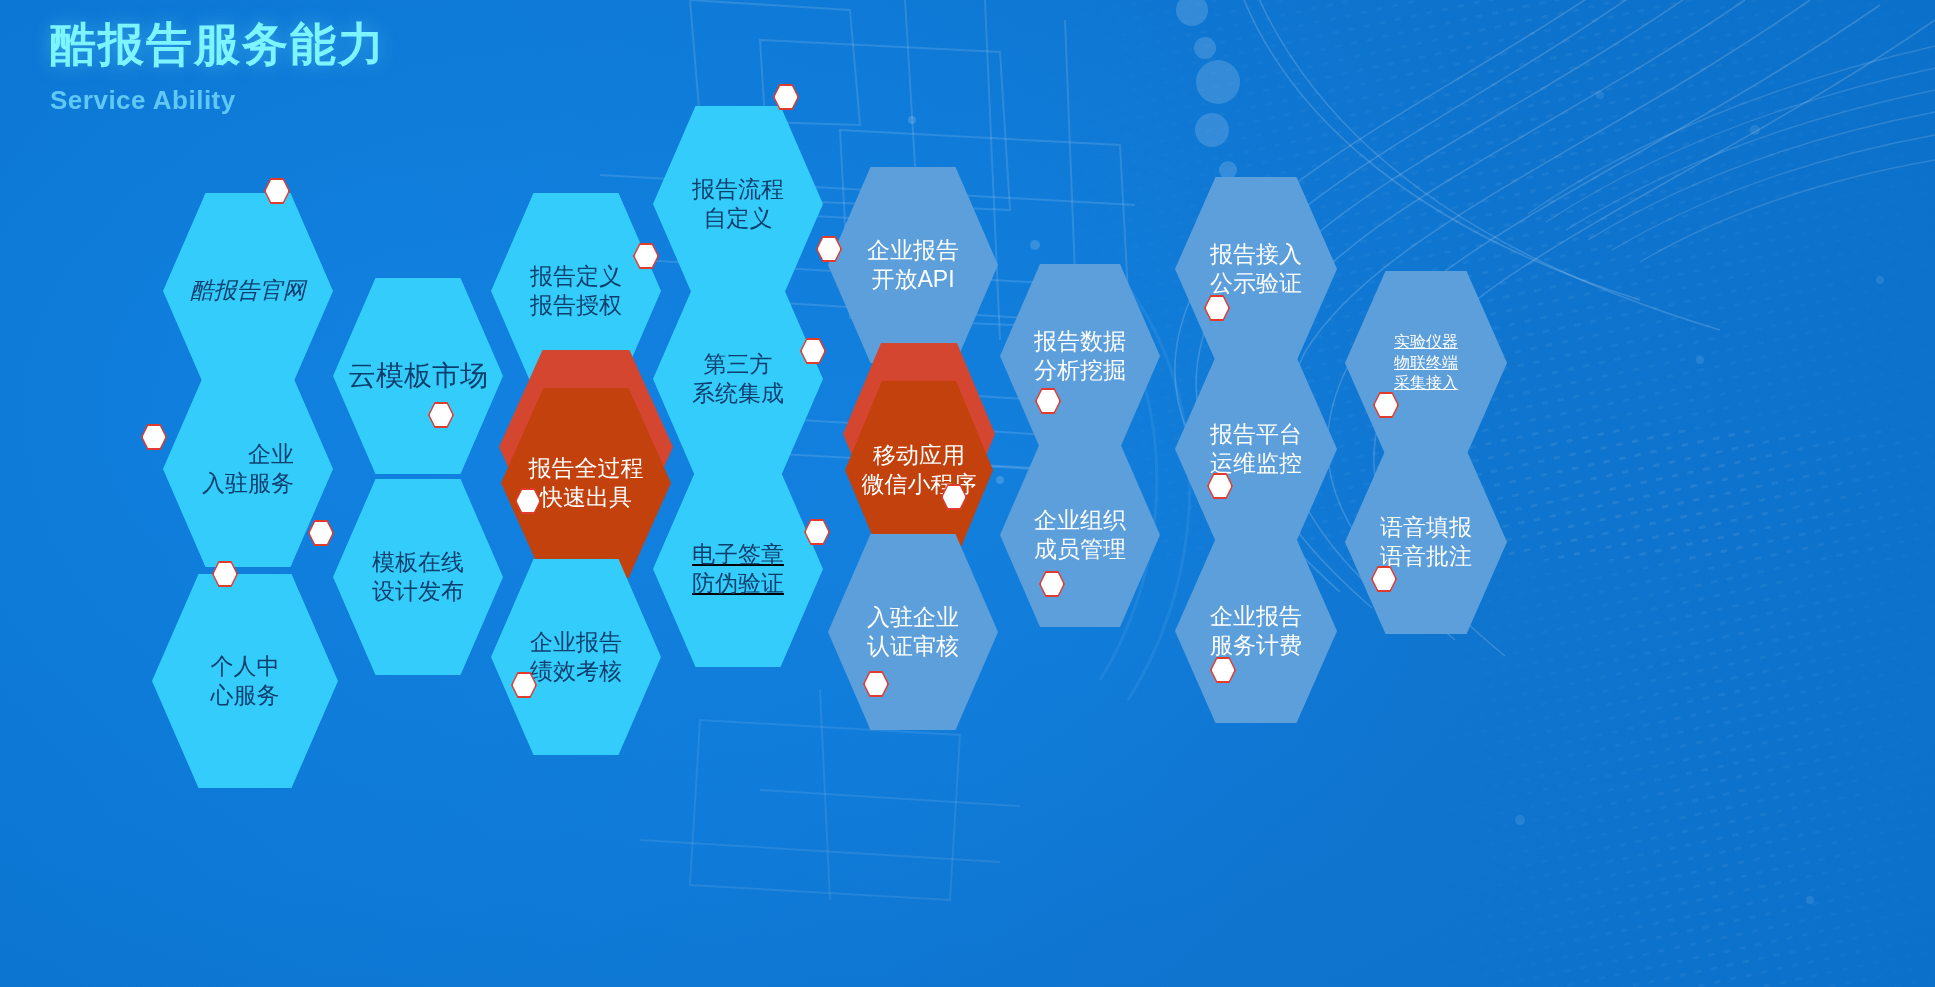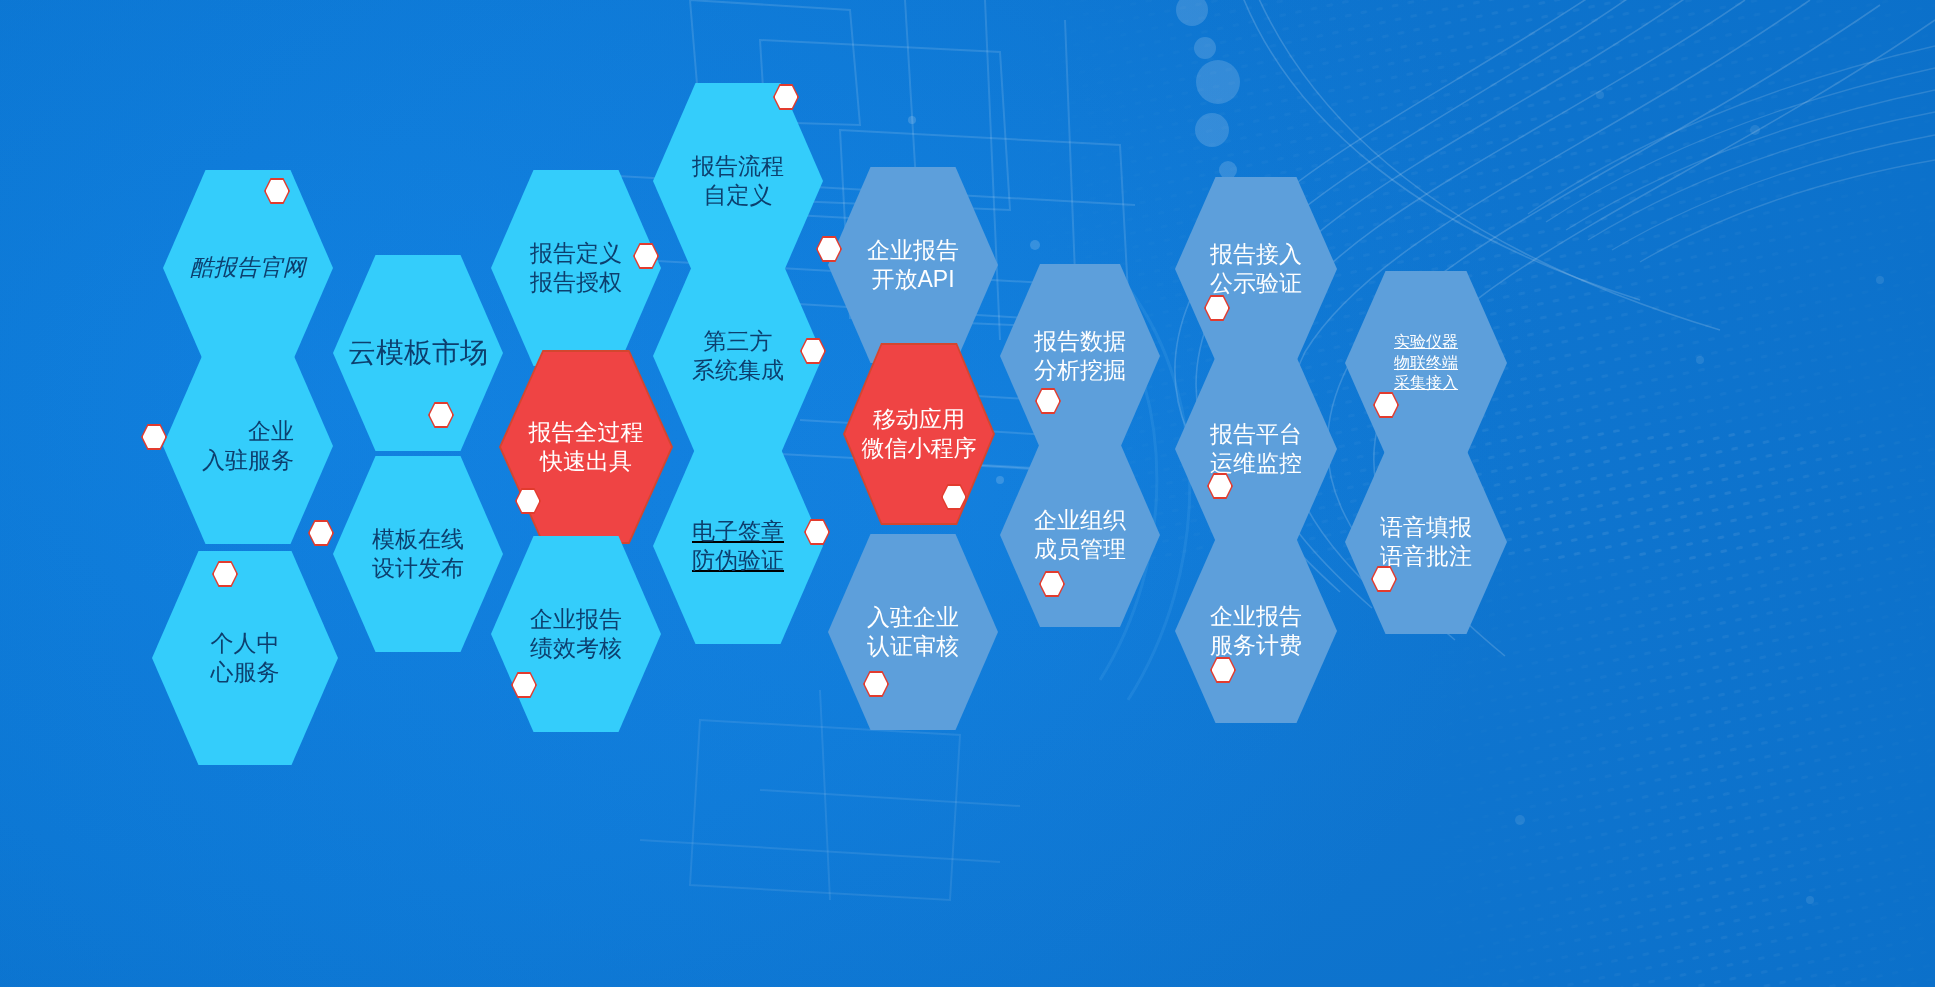--- a/index.html
+++ b/index.html
@@ -41,25 +41,25 @@
     clip-path:polygon(25% 0%, 75% 0%, 100% 50%, 75% 100%, 25% 100%, 0% 50%);
     box-sizing:border-box;
   }
   .hex .hex-label{
     position:relative;
     line-height:1.28;
     white-space:pre-line;
     font-weight:400;
     pointer-events:none;
   }
-  .hex.cyan{background:#34cdfb;}
+  .hex.cyan{background:#34cdfb;margin-top:23px;}
   .hex.cyan .hex-label{color:#0d3f6e;}
   .hex.steel{background:#5d9fdb;}
   .hex.steel .hex-label{color:#ffffff;}
-  .hex.purple{background:#ef4444;}
+  .hex.purple{background:#c2410c;margin-top:36px;}
   .hex.purple .hex-label{color:#ffffff;}
 
   
   .hex-outline{
     position:absolute;
     background:#d4462f;
     clip-path:polygon(25% 0%, 75% 0%, 100% 50%, 75% 100%, 25% 100%, 0% 50%);
   }
 
   
@@ -172,20 +172,22 @@
       <circle cx="1700" cy="360" r="4"></circle>
         <circle cx="1600" cy="95" r="4"></circle>
       <circle cx="1520" cy="820" r="5"></circle>
         <circle cx="1810" cy="900" r="4"></circle>
     </g>
   </svg>
 
   <div class="bg-layer bg-vignette"></div>
 
   <div class="title-block">
+    <div class="title-cn">酷报告服务能力</div>
+    <div class="title-en">Service Ability</div>
   </div>
 
   <div id="hex-grid">
       <div class="hex cyan" style="left: 163px; top: 170px; width: 170px; height: 196px;">
         <span class="hex-label" style="font-size: 23px; font-style: italic;">酷报告官网</span>
       </div>
       <div class="marker" style="left: 264px; top: 178px; width: 26px; height: 26px;"></div>
       <div class="hex cyan" style="left: 163px; top: 348px; width: 170px; height: 196px; text-align: right;">
         <span class="hex-label" style="font-size: 23px;">企业
 入驻服务</span>

